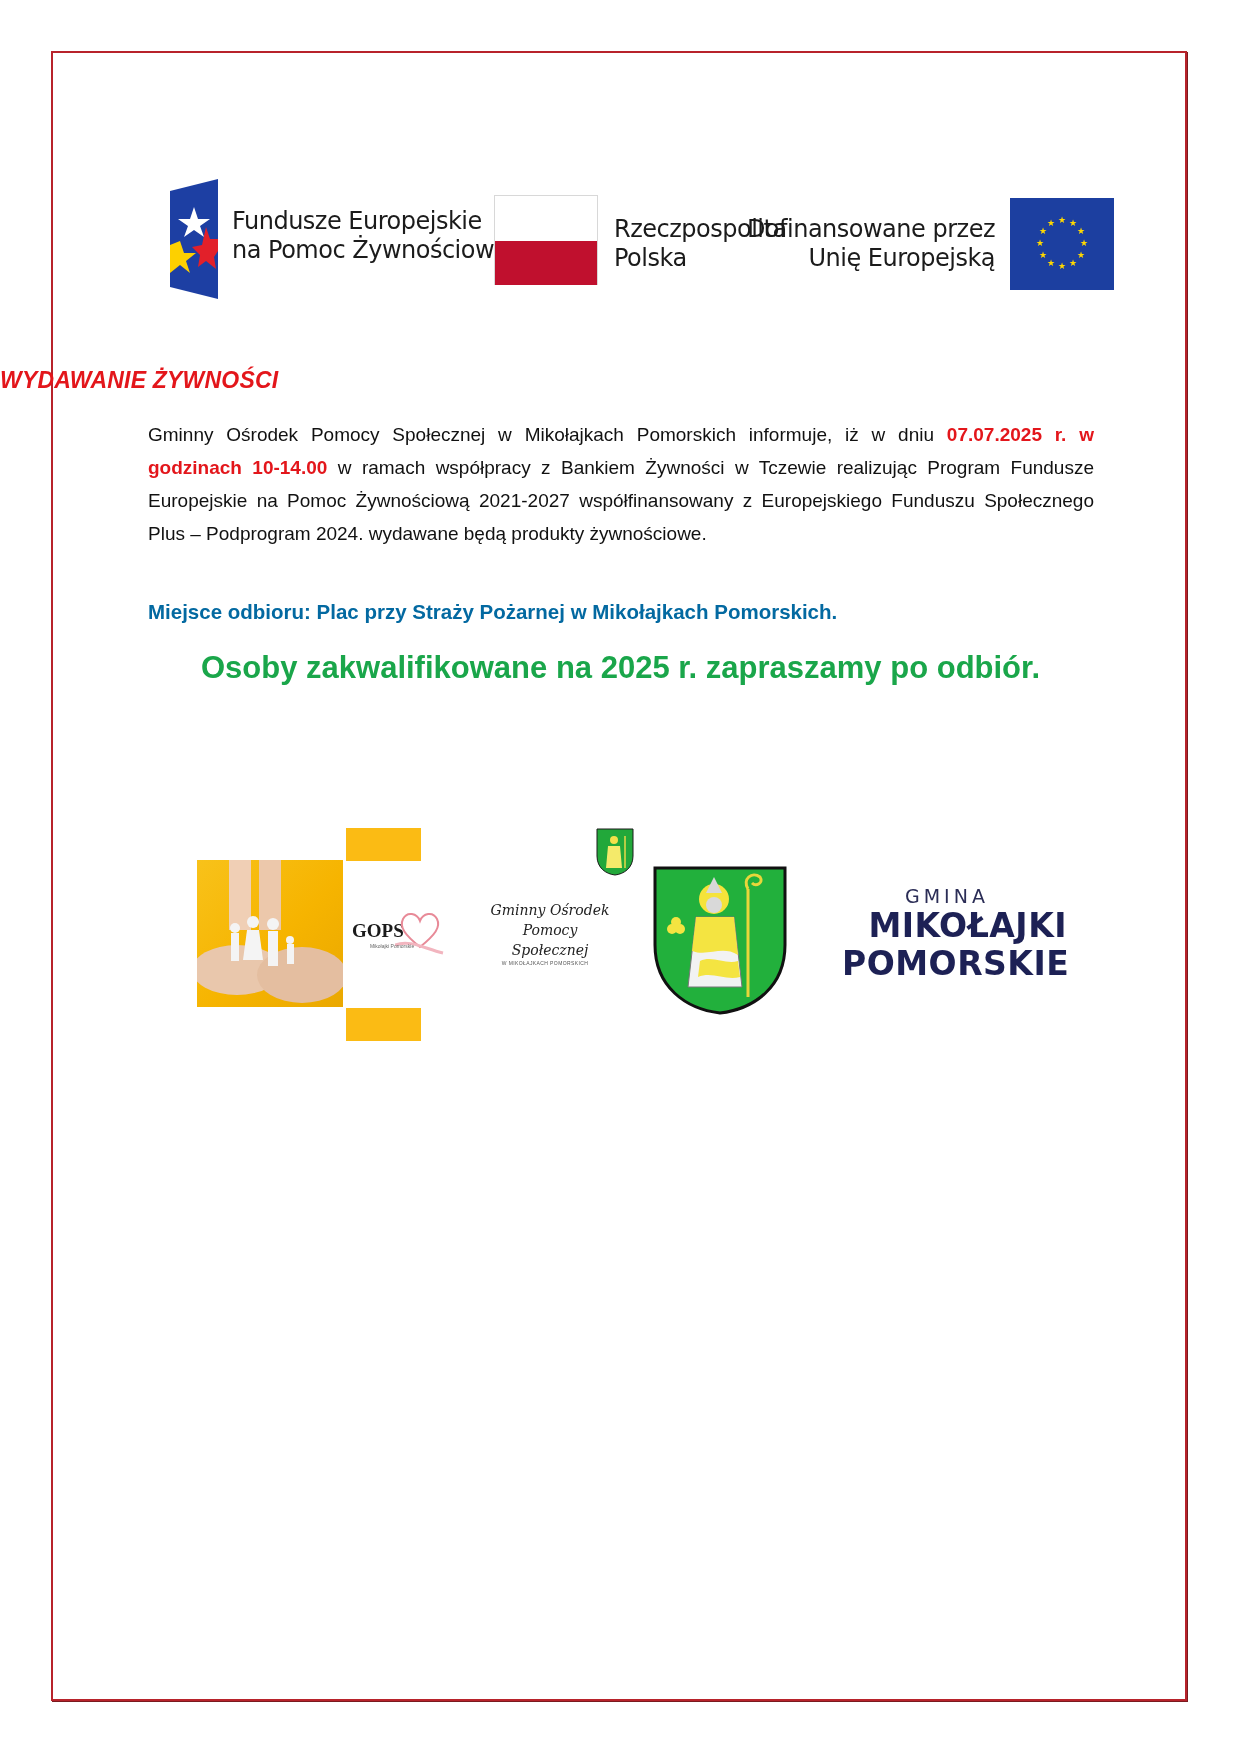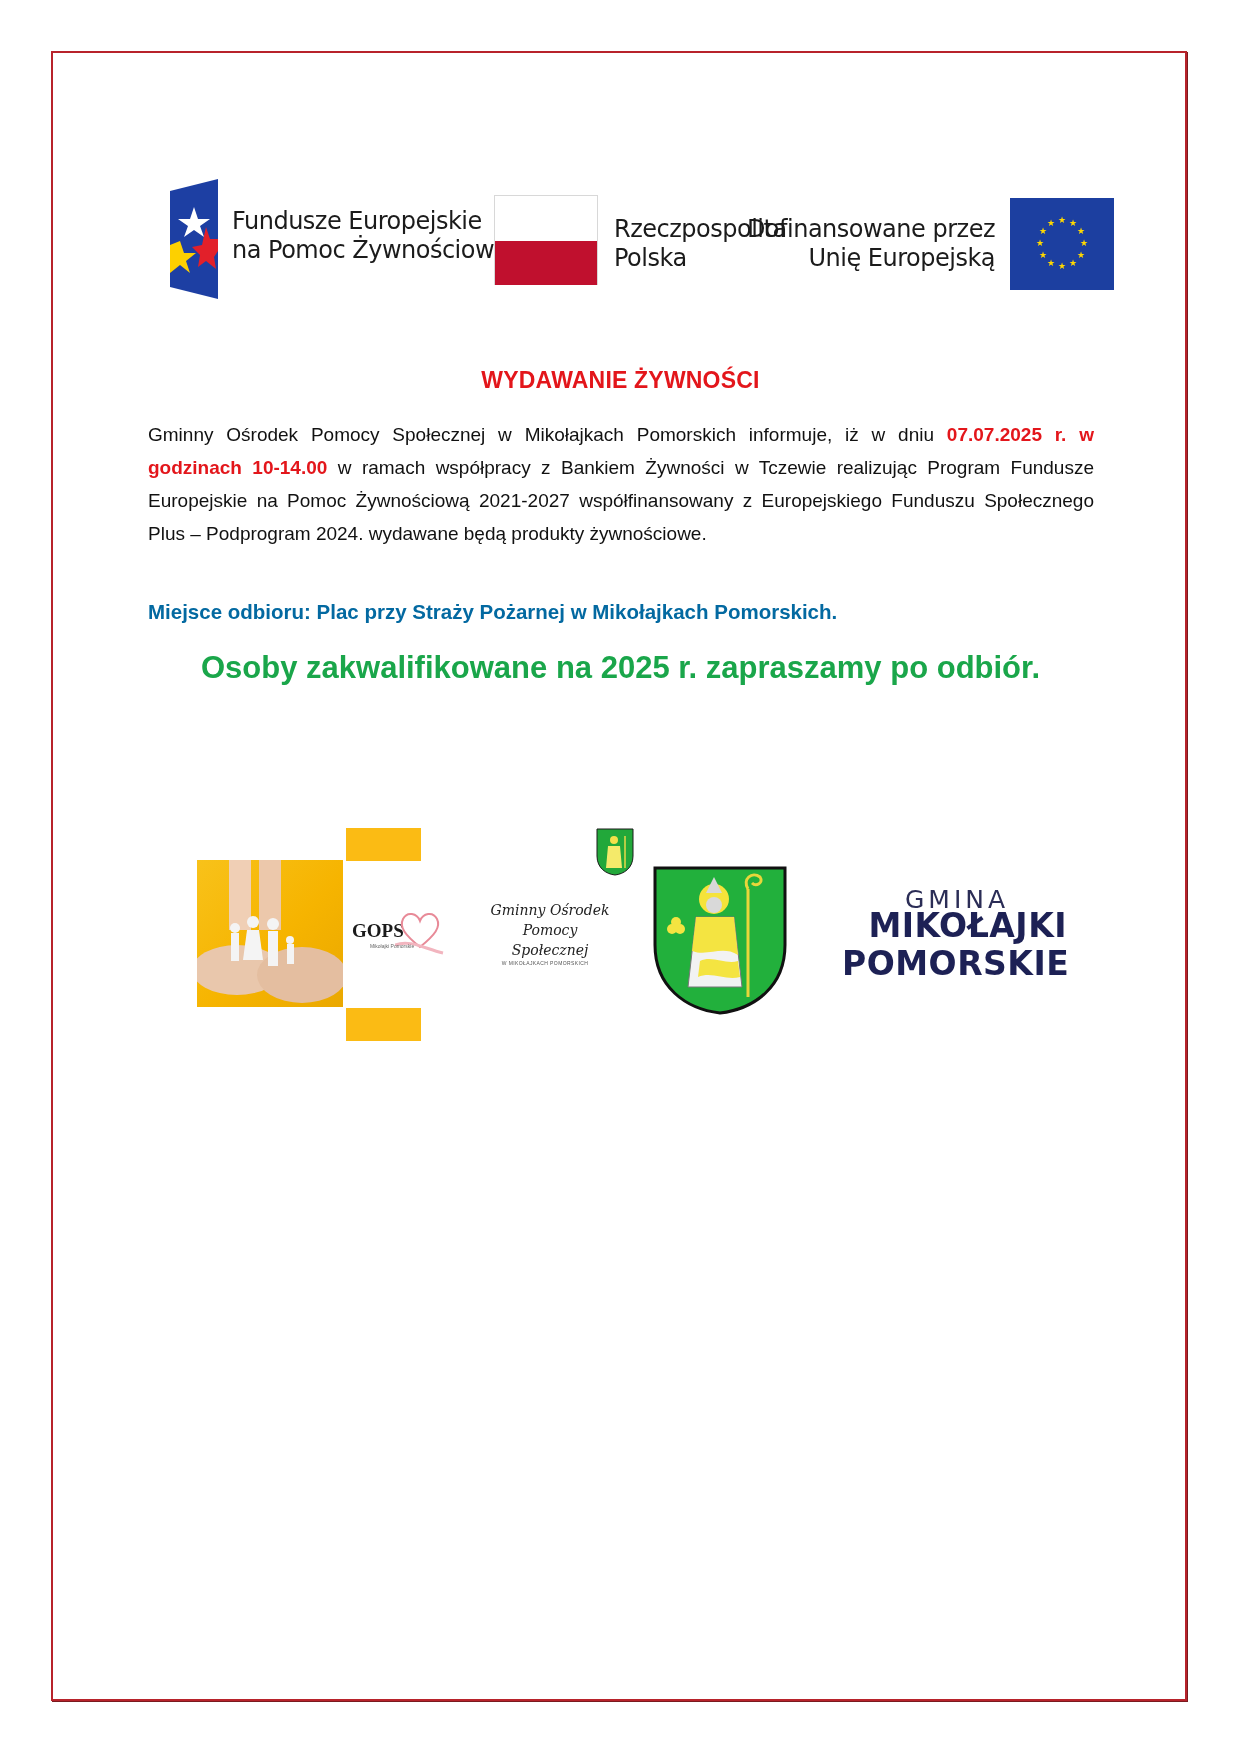--- a/index.html
+++ b/index.html
@@ -14,39 +14,39 @@
              font-family: "DejaVu Sans", sans-serif; letter-spacing: -0.5px; }
   .pl-flag { position: absolute; left: 494px; top: 20px; width: 104px; height: 90px; border: 1px solid #d8d8d8; box-sizing: border-box; }
   .pl-flag .white { height: 45px; background: #ffffff; }
   .pl-flag .red { height: 44px; background: #c0102e; }
   .pl-text { position: absolute; left: 614px; top: 40px; font-size: 24px; line-height: 29px; color: #1b1b1b;
              font-family: "DejaVu Sans", sans-serif; letter-spacing: -0.5px; }
   .eu-text { position: absolute; right: 246px; top: 40px; font-size: 24px; line-height: 29px; color: #1b1b1b; text-align: right;
              font-family: "DejaVu Sans", sans-serif; letter-spacing: -0.5px; }
   .eu-flag { position: absolute; left: 1010px; top: 23px; width: 104px; height: 92px; background: #1c3fa0; }
 
-  .title { position: absolute; top: 367px; left: 0; width: 100%; text-align: center; color: #e3161b;
-           font-weight: bold; font-size: 23px; letter-spacing: 0.2px; }
+  .title { position: absolute; top: 367px; left: 0; width: 100%; color: #e3161b;
+           font-weight: bold; font-size: 23px; letter-spacing: 0.2px; font-style: italic; }
   .body-text { position: absolute; top: 418px; left: 148px; width: 946px; font-size: 19px; line-height: 33px;
                color: #111; text-align: justify; }
   .red-bold { color: #e3161b; font-weight: bold; }
   .place { position: absolute; top: 600px; left: 148px; color: #0369a1; font-weight: bold; font-size: 20.5px; }
   .invite { position: absolute; top: 650px; left: 0; width: 100%; text-align: center; color: #1aa64a;
             font-weight: bold; font-size: 31px; }
 
   .gops-photo { position: absolute; left: 197px; top: 860px; width: 146px; height: 147px;
                 background: linear-gradient(135deg, #f8c21a 0%, #f6b400 55%, #eaa800 100%); overflow: hidden; }
   .gops-block { position: absolute; width: 75px; height: 33px; background: #fbbb14; }
   .gops-logo-text { position: absolute; left: 352px; top: 920px; font-family: "Liberation Serif", serif; font-weight: bold;
                     font-size: 19px; color: #1a1a1a; }
   .gops-sub { position: absolute; left: 370px; top: 943px; font-size: 5px; color: #666; }
   .gosp-text { position: absolute; left: 470px; top: 900px; width: 160px; text-align: center; font-family: "DejaVu Serif", serif;
                font-style: italic; font-size: 14px; line-height: 20px; color: #222; }
   .gosp-sub { position: absolute; left: 470px; top: 960px; width: 150px; text-align: center; font-size: 5px; color: #555; letter-spacing: 0.4px; }
-  .gmina-small { position: absolute; left: 905px; top: 885px; font-size: 25px; letter-spacing: 4px; color: #2b2d56; font-family: "DejaVu Sans", sans-serif; }
+  .gmina-small { position: absolute; left: 905px; top: 885px; font-size: 19px; letter-spacing: 4px; color: #2b2d56; font-family: "DejaVu Sans", sans-serif; }
   .gmina-big { position: absolute; left: 842px; top: 907px; font-size: 33px; line-height: 38px; font-weight: bold; color: #1d2155;
                font-family: "DejaVu Sans", sans-serif; letter-spacing: 0.5px; text-align: right; width: 225px; }
 </style>
 </head>
 <body>
 
 <div class="page-border"></div>
 
 <div class="logo-row">
   <svg class="fe-logo" viewBox="0 0 48 120">

